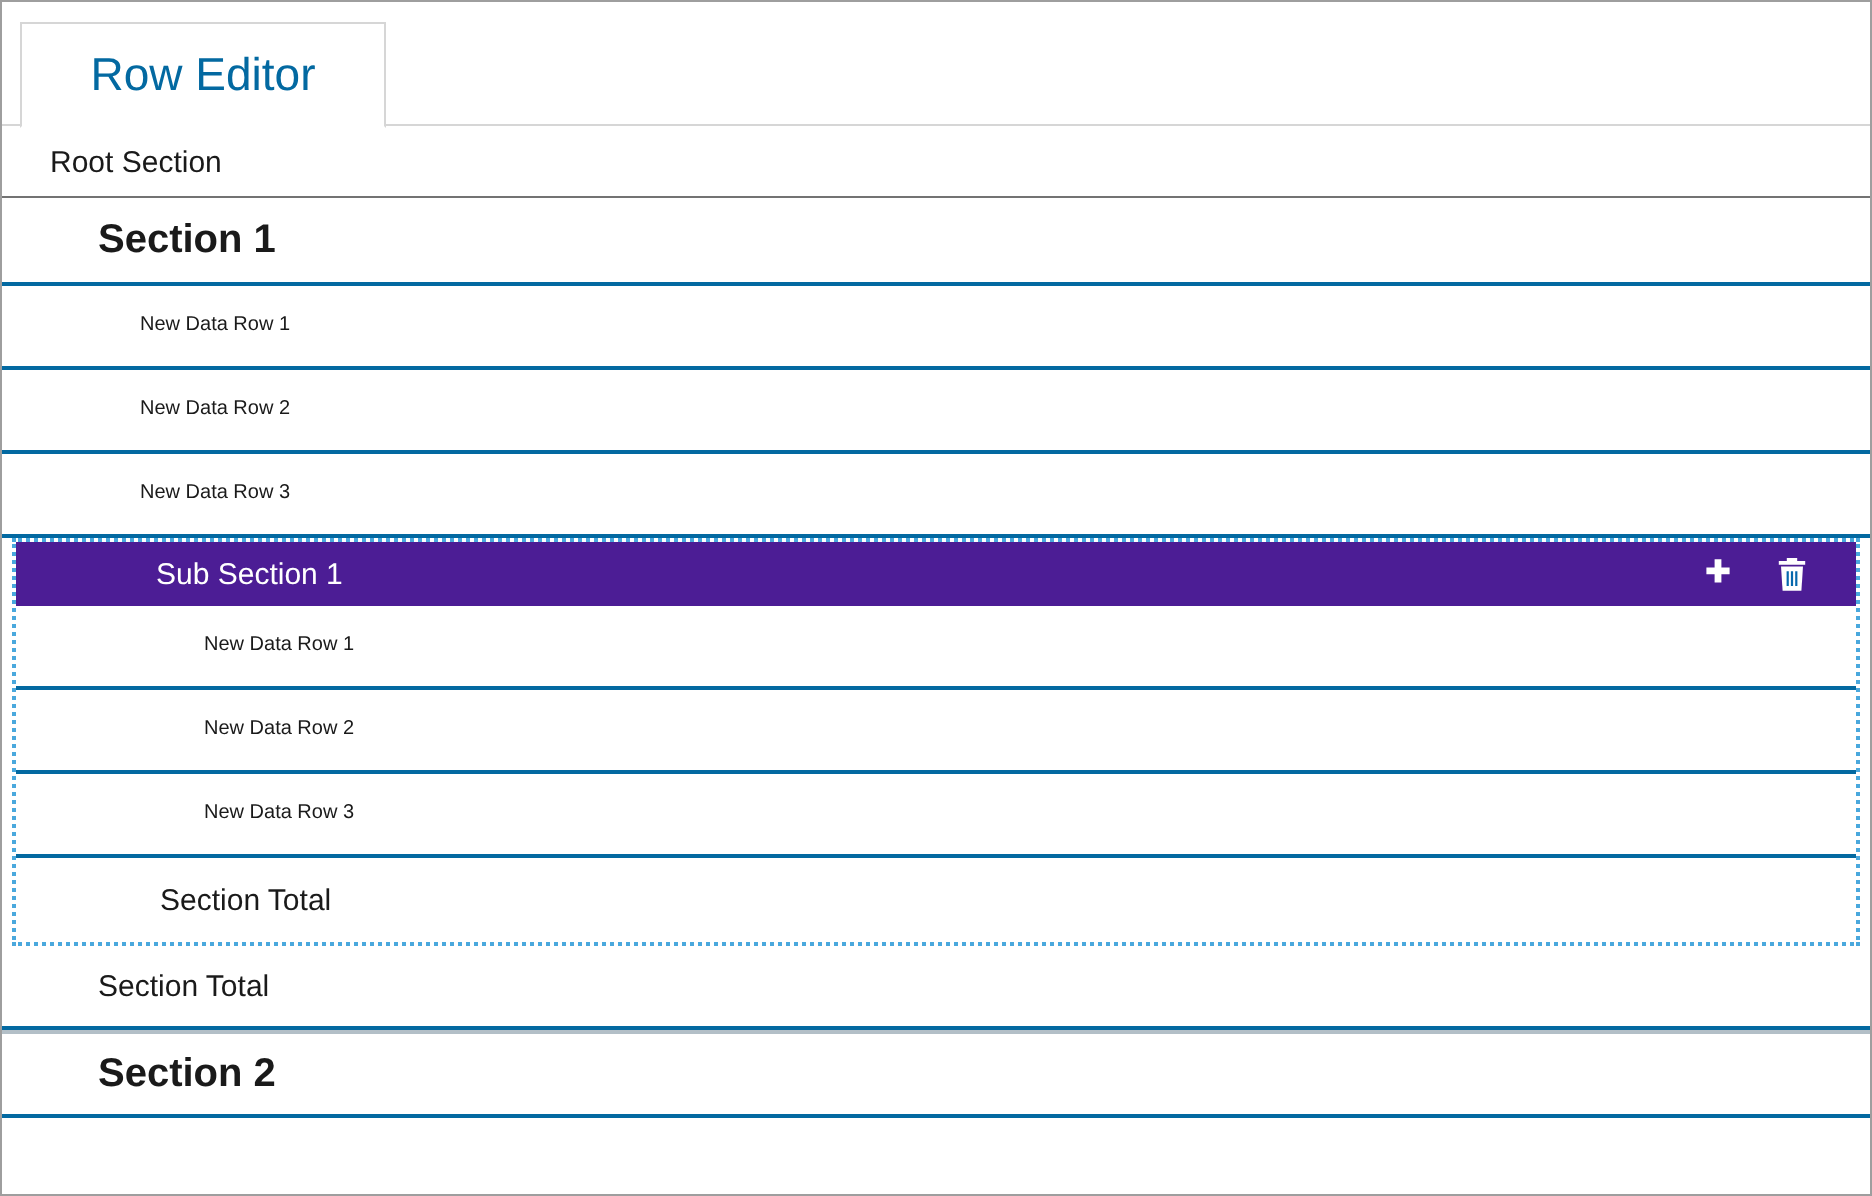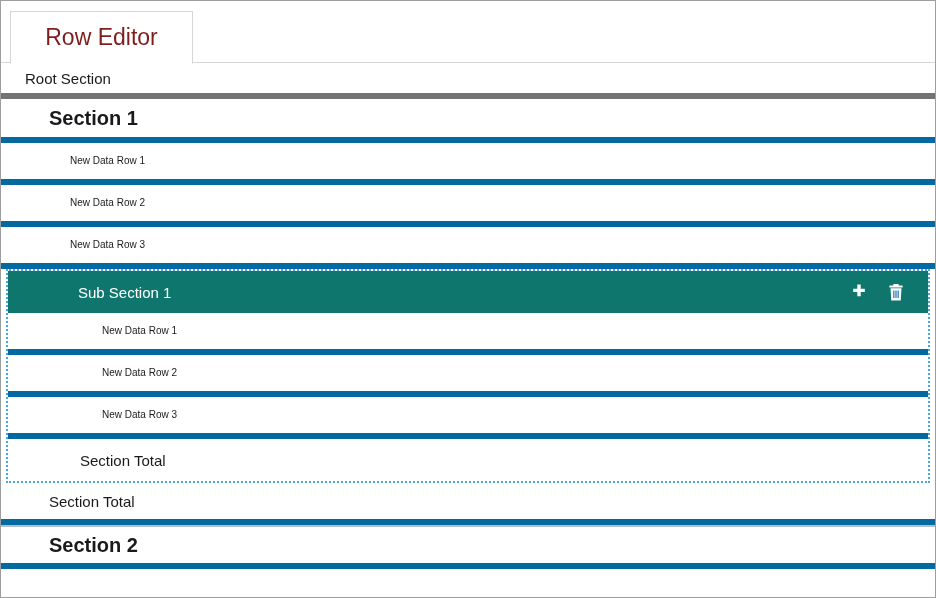--- a/index.html
+++ b/index.html
@@ -46,53 +46,53 @@
     min-width: 183px;
     padding: 0 26px;
     display: flex;
     align-items: center;
     justify-content: center;
     background: #ffffff;
     border: 1px solid #d6d6d6;
     border-bottom: 1px solid #ffffff;
     margin-bottom: -1px;
     font-size: 23px;
-    color: #7f1d1d;
+    color: #0369a1;
     font-weight: 400;
     cursor: default;
     white-space: nowrap;
   }
 
   
   .row-list {
     position: relative;
     padding-top: 1px;
   }
 
   .row {
     position: relative;
     display: flex;
     align-items: center;
     height: 42px;
-    border-bottom: 6px solid #0369a1;
+    border-bottom: 2px solid #0369a1;
     background: #ffffff;
     color: #1a1a1a;
     white-space: nowrap;
   }
 
   .row .row-label {
     font-size: 10px;
     font-weight: 400;
     line-height: 1;
   }
 
   
   .row.root {
     height: 35px;
-    border-bottom: 6px solid #737373;
+    border-bottom: 1px solid #737373;
   }
   .row.root .row-label { font-size: 15px; }
 
   .row.section {
     height: 44px;
   }
   .row.section .row-label {
     font-size: 20px;
     font-weight: bold;
   }
@@ -100,24 +100,24 @@
   .row.data {
     height: 42px;
   }
 
   .row.total .row-label {
     font-size: 15px;
     font-weight: normal;
   }
 
   .row.selected {
-    background: #0f766e;
+    background: #4c1d95;
     color: #ffffff;
     border-bottom: none;
-    height: 42px;
+    height: 32px;
   }
   .row.selected .row-label {
     font-size: 15px;
     font-weight: 400;
     color: #ffffff;
   }
 
   .row.thick-top {
     border-top: 2px solid #b3bfc7;
   }

